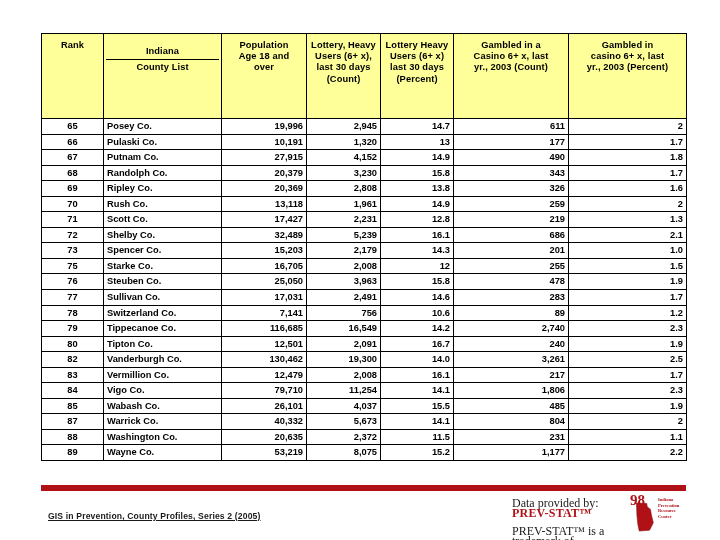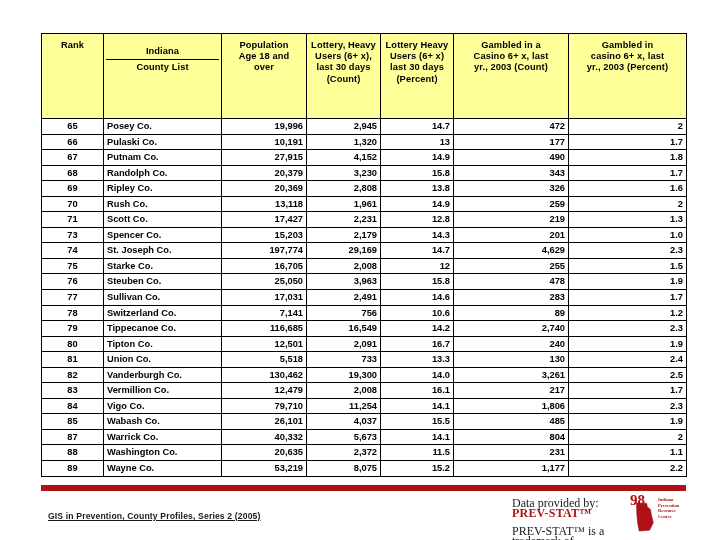--- a/index.html
+++ b/index.html
@@ -217,21 +217,21 @@
         </th>
       </tr>
     </thead>
     <tbody id="table-body">
         <tr>
           <td class="c-rank">65</td>
           <td class="c-county">Posey Co.</td>
           <td class="c-num">19,996</td>
           <td class="c-num">2,945</td>
           <td class="c-num">14.7</td>
-          <td class="c-num">472</td>
+          <td class="c-num">611</td>
           <td class="c-num">2</td>
         </tr>
         <tr>
           <td class="c-rank">66</td>
           <td class="c-county">Pulaski Co.</td>
           <td class="c-num">10,191</td>
           <td class="c-num">1,320</td>
           <td class="c-num">13</td>
           <td class="c-num">177</td>
           <td class="c-num">1.7</td>
@@ -275,38 +275,38 @@
         <tr>
           <td class="c-rank">71</td>
           <td class="c-county">Scott Co.</td>
           <td class="c-num">17,427</td>
           <td class="c-num">2,231</td>
           <td class="c-num">12.8</td>
           <td class="c-num">219</td>
           <td class="c-num">1.3</td>
         </tr>
         <tr>
+          <td class="c-rank">72</td>
+          <td class="c-county">Shelby Co.</td>
+          <td class="c-num">32,489</td>
+          <td class="c-num">5,239</td>
+          <td class="c-num">16.1</td>
+          <td class="c-num">686</td>
+          <td class="c-num">2.1</td>
+        </tr>
+        <tr>
           <td class="c-rank">73</td>
           <td class="c-county">Spencer Co.</td>
           <td class="c-num">15,203</td>
           <td class="c-num">2,179</td>
           <td class="c-num">14.3</td>
           <td class="c-num">201</td>
           <td class="c-num">1.0</td>
         </tr>
         <tr>
-          <td class="c-rank">74</td>
-          <td class="c-county">St. Joseph Co.</td>
-          <td class="c-num">197,774</td>
-          <td class="c-num">29,169</td>
-          <td class="c-num">14.7</td>
-          <td class="c-num">4,629</td>
-          <td class="c-num">2.3</td>
-        </tr>
-        <tr>
           <td class="c-rank">75</td>
           <td class="c-county">Starke Co.</td>
           <td class="c-num">16,705</td>
           <td class="c-num">2,008</td>
           <td class="c-num">12</td>
           <td class="c-num">255</td>
           <td class="c-num">1.5</td>
         </tr>
         <tr>
           <td class="c-rank">76</td>
@@ -345,29 +345,20 @@
           <td class="c-num">2.3</td>
         </tr>
         <tr>
           <td class="c-rank">80</td>
           <td class="c-county">Tipton Co.</td>
           <td class="c-num">12,501</td>
           <td class="c-num">2,091</td>
           <td class="c-num">16.7</td>
           <td class="c-num">240</td>
           <td class="c-num">1.9</td>
-        </tr>
-        <tr>
-          <td class="c-rank">81</td>
-          <td class="c-county">Union Co.</td>
-          <td class="c-num">5,518</td>
-          <td class="c-num">733</td>
-          <td class="c-num">13.3</td>
-          <td class="c-num">130</td>
-          <td class="c-num">2.4</td>
         </tr>
         <tr>
           <td class="c-rank">82</td>
           <td class="c-county">Vanderburgh Co.</td>
           <td class="c-num">130,462</td>
           <td class="c-num">19,300</td>
           <td class="c-num">14.0</td>
           <td class="c-num">3,261</td>
           <td class="c-num">2.5</td>
         </tr>

